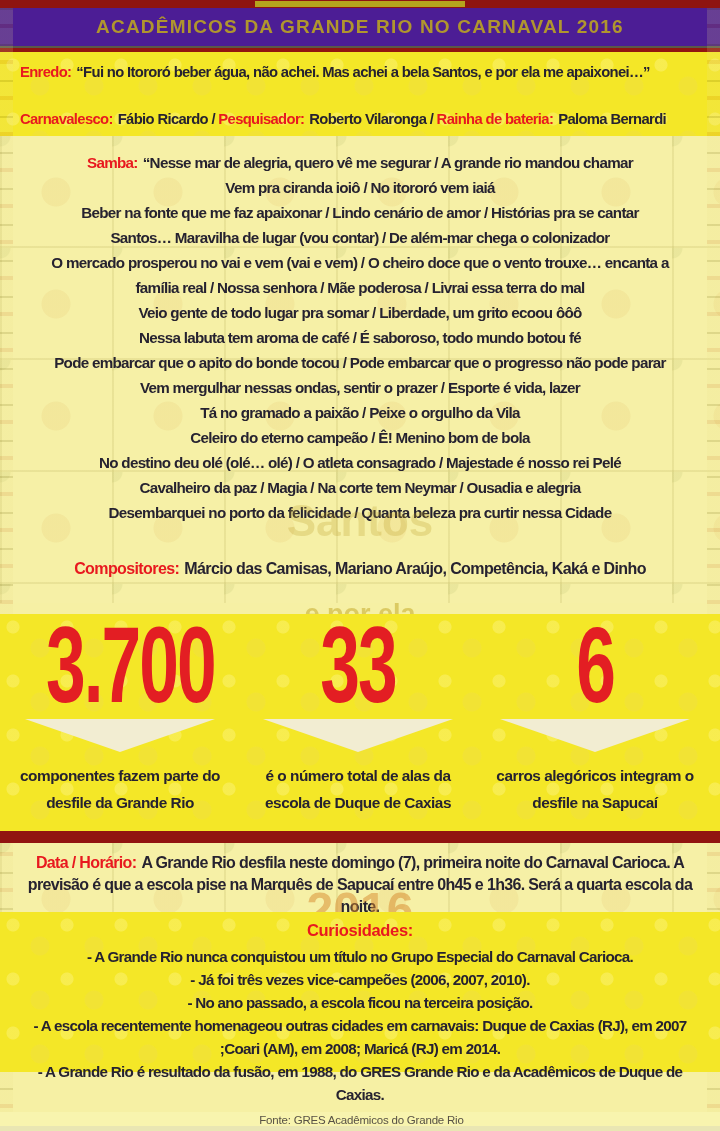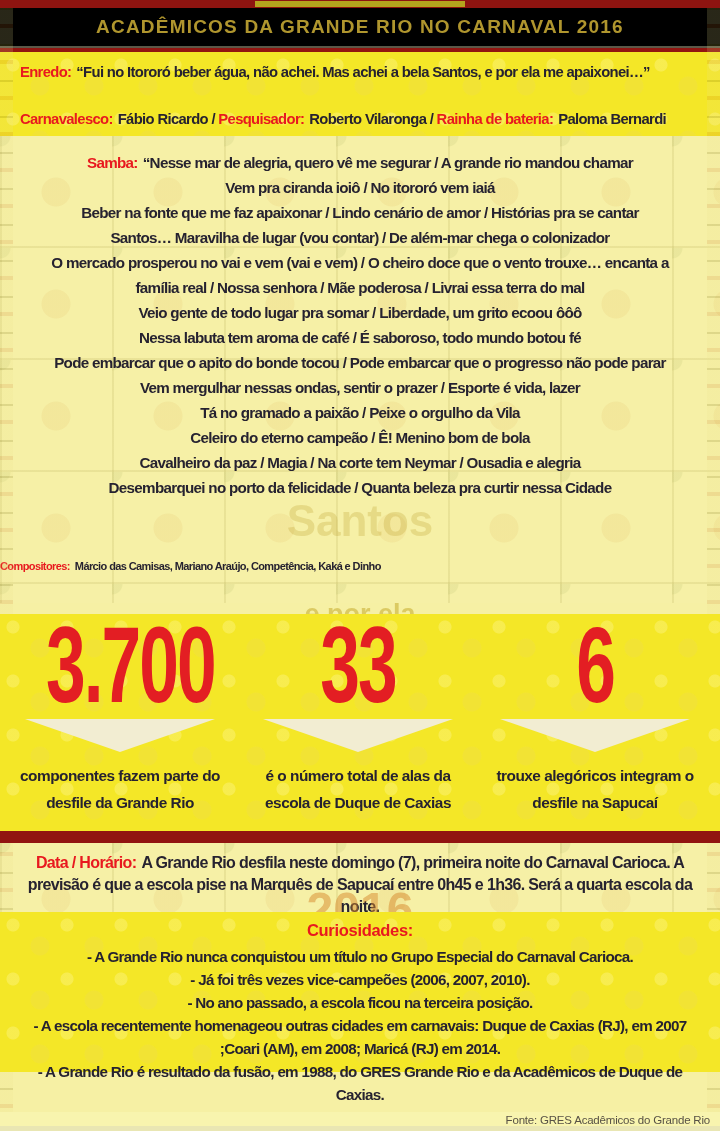--- a/index.html
+++ b/index.html
@@ -22,36 +22,36 @@
     background-color:#f4e727;
     background-image:
       radial-gradient(circle at 13px 13px, rgba(252,243,130,.45) 0 6px, transparent 7px),
       radial-gradient(circle at 40px 34px, rgba(240,225,60,.6) 0 9px, transparent 10px);
     background-size:54px 54px;
   }
   .abs{position:absolute;left:0;right:0;}
   
   .bar-top{top:0;height:8px;background:#8e1410;z-index:2;}
   .bar-top .gold-seg{position:absolute;left:255px;width:210px;top:1px;height:6px;background:#b5a41d;}
-  .title-band{top:8px;height:38px;background:#000000;border-bottom:2px solid #5b5848;z-index:2;}
+  .title-band{top:8px;height:38px;background:#4c1d95;border-bottom:2px solid #5b5848;z-index:2;}
   .title-band .t{line-height:37px;text-align:center;font-size:19px;letter-spacing:1.2px;color:#b0962e;}
   .bar-2{top:48px;height:4px;background:#911510;z-index:2;}
   
   .band1{top:52px;height:95px;z-index:2;}
   .ink-line{white-space:nowrap;font-size:14.8px;letter-spacing:-0.65px;}
   .enredo{position:absolute;top:12px;left:20px;right:4px;}
   .credits{position:absolute;top:59px;left:20px;right:4px;}
   .lbl{color:#e8191f;margin-right:5px;}
   .sep{white-space:pre;}
   
   .samba-zone{top:136px;height:467px;z-index:2;}
   .samba-block{position:absolute;top:14px;left:0;right:0;text-align:center;}
   .lyric{line-height:25px;white-space:nowrap;font-size:15.2px;letter-spacing:-0.7px;}
-  .compositores{position:absolute;top:424px;left:0;right:0;text-align:left;
-    font-size:11px;letter-spacing:-0.6px;white-space:nowrap;}
+  .compositores{position:absolute;top:424px;left:0;right:0;text-align:center;
+    font-size:16px;letter-spacing:-0.6px;white-space:nowrap;}
   
   .wm{position:absolute;left:0;right:0;text-align:center;z-index:3;pointer-events:none;letter-spacing:0;}
   .wm-santos{top:496px;font-size:44px;color:rgba(186,156,40,.26);}
   .wm-ela{top:599px;font-size:27px;color:rgba(190,160,28,.48);}
   .wm-apx{top:622px;font-size:34px;color:rgba(196,164,26,.5);}
   .wm-2016{top:882px;font-size:48px;color:rgba(214,136,44,.5);}
   
   .numbers-band{top:614px;height:217px;z-index:4;}
   .stat-col{position:absolute;top:0;height:217px;text-align:center;}
   .col1{left:8px;width:224px;} .col2{left:250px;width:216px;} .col3{left:487px;width:216px;}
@@ -75,21 +75,21 @@
   .schedule-text{margin:9px auto 0;width:706px;text-align:center;
     font-size:16px;letter-spacing:-0.65px;line-height:22px;position:relative;z-index:4;}
   
   .curios-band{top:912px;height:160px;z-index:4;}
   .curios-title{padding-top:9px;text-align:center;font-size:16.5px;letter-spacing:-0.3px;color:#e8191f;}
   .curios-list{width:660px;margin:5px auto 0;text-align:center;}
   .curio-item{line-height:23px;font-size:15.2px;letter-spacing:-0.7px;}
   
   .bottom-strip{top:1112px;height:19px;background:#f8f4ae;border-bottom:0;z-index:4;}
   .bottom-edge{top:1126px;height:5px;background:#e9e6b3;z-index:5;}
-  .fonte{line-height:15px;text-align:right;padding:1px 10px 0 13px;
+  .fonte{line-height:15px;text-align:center;padding:1px 10px 0 13px;
     font-size:11.5px;font-weight:400;letter-spacing:-0.2px;color:#575145;position:relative;z-index:6;}
   
   .gutter{position:absolute;top:8px;bottom:0;width:13px;z-index:3;opacity:.5;pointer-events:none;
     background-image:
       repeating-linear-gradient(180deg, rgba(150,140,50,.5) 0 2px, rgba(235,225,140,.35) 2px 16px,
         rgba(200,120,40,.35) 16px 20px, rgba(235,225,140,.35) 20px 36px);
   }
   .gutter-left{left:0;} .gutter-right{right:0;}
 </style>
 </head>
@@ -124,20 +124,21 @@
           <div class="lyric">Beber na fonte que me faz apaixonar / Lindo cenário de amor / Histórias pra se cantar</div>
           <div class="lyric">Santos… Maravilha de lugar (vou contar) / De além-mar chega o colonizador</div>
           <div class="lyric">O mercado prosperou no vai e vem (vai e vem) / O cheiro doce que o vento trouxe… encanta a</div>
           <div class="lyric">família real / Nossa senhora / Mãe poderosa / Livrai essa terra do mal</div>
           <div class="lyric">Veio gente de todo lugar pra somar / Liberdade, um grito ecoou ôôô</div>
           <div class="lyric">Nessa labuta tem aroma de café / É saboroso, todo mundo botou fé</div>
           <div class="lyric">Pode embarcar que o apito do bonde tocou / Pode embarcar que o progresso não pode parar</div>
           <div class="lyric">Vem mergulhar nessas ondas, sentir o prazer / Esporte é vida, lazer</div>
           <div class="lyric">Tá no gramado a paixão / Peixe o orgulho da Vila</div>
           <div class="lyric">Celeiro do eterno campeão / Ê! Menino bom de bola</div>
+          <div class="lyric">No destino deu olé (olé… olé) / O atleta consagrado / Majestade é nosso rei Pelé</div>
           <div class="lyric">Cavalheiro da paz / Magia / Na corte tem Neymar / Ousadia e alegria</div>
           <div class="lyric">Desembarquei no porto da felicidade / Quanta beleza pra curtir nessa Cidade</div>
         </div>
     </div>
     <div class="compositores">
       <span class="lbl">Compositores:</span><span>Márcio das Camisas, Mariano Araújo, Competência, Kaká e Dinho</span>
     </div>
   </div>
 
   <div class="wm wm-santos">Santos</div>
@@ -152,21 +153,21 @@
       <div class="stat-caption cap1">componentes fazem parte do desfile da Grande Rio</div>
     </div>
     <div class="stat-col col2">
       <div class="stat-number">33</div>
       <div class="stat-arrow"></div>
       <div class="stat-caption cap2">é o número total de alas da escola de Duque de Caxias</div>
     </div>
     <div class="stat-col col3">
       <div class="stat-number">6</div>
       <div class="stat-arrow"></div>
-      <div class="stat-caption cap3">trouxe alegóricos integram o desfile na Sapucaí</div>
+      <div class="stat-caption cap3">carros alegóricos integram o desfile na Sapucaí</div>
     </div>
   </div>
 
   <div class="abs bar-3"></div>
   <div class="abs schedule-band pale-bg">
     <div class="schedule-text">
       <span class="lbl">Data / Horário:</span><span>A Grande Rio desfila neste domingo (7), primeira noite do Carnaval Carioca. A previsão é que a escola pise na Marquês de Sapucaí entre 0h45 e 1h36. Será a quarta escola da noite.</span>
     </div>
   </div>
 

